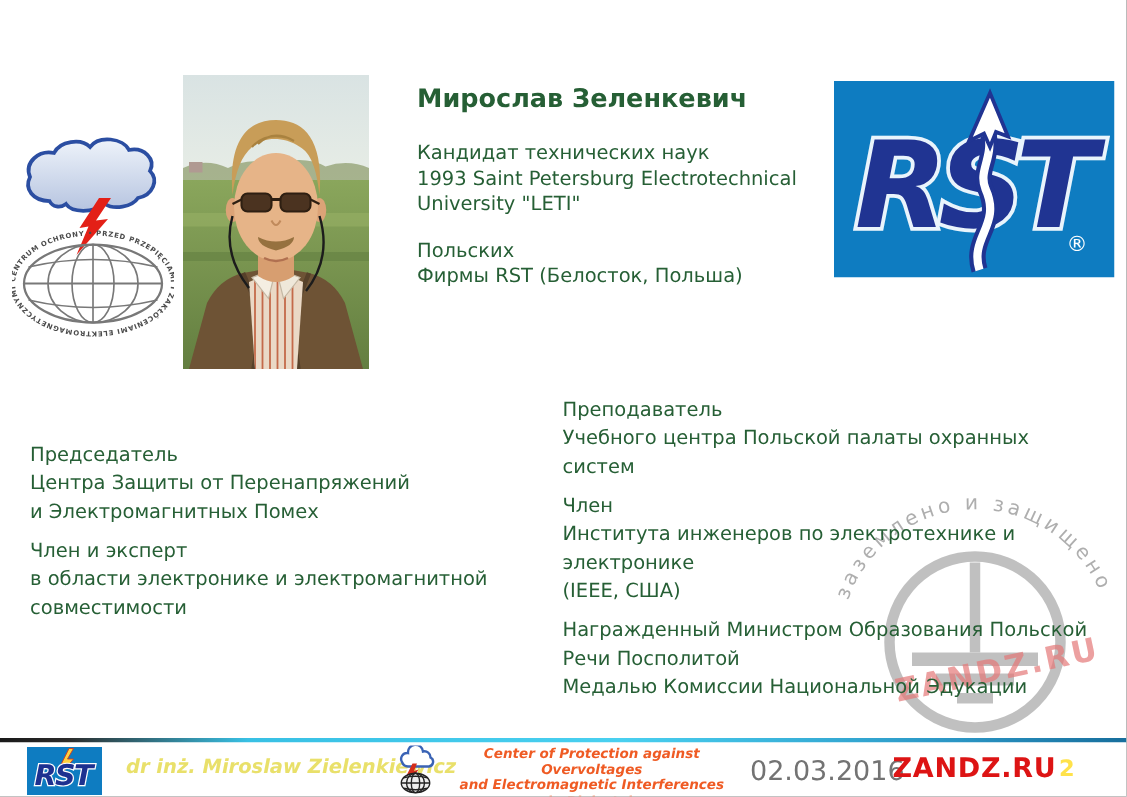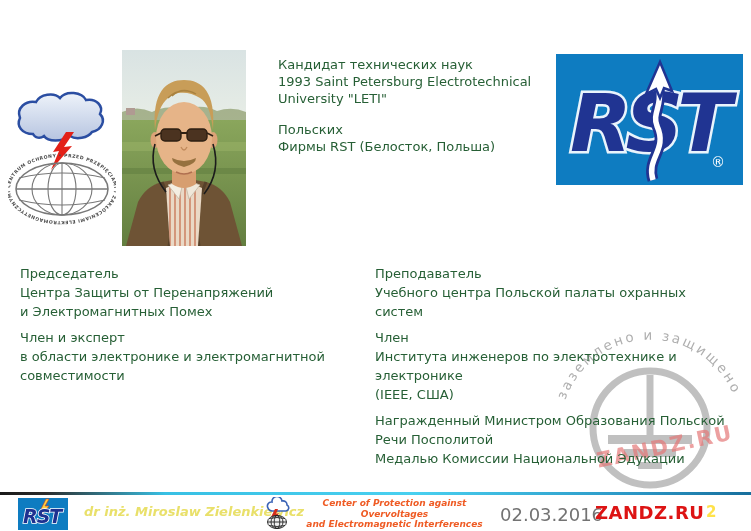--- a/index.html
+++ b/index.html
@@ -21,21 +21,21 @@
   .org-logo{position:absolute;left:8px;top:90px;width:108px;height:135px;}
   .photo{position:absolute;left:122px;top:50px;width:124px;height:196px;}
   .rst-logo{position:absolute;left:556px;top:54px;width:187px;height:131px;}
 
   .intro{position:absolute;left:278px;top:56px;width:295px;font-size:13px;line-height:17px;}
   .intro .name{font-size:17px;font-weight:bold;margin:0 0 18px 0;line-height:20px;}
   .intro .gap{height:14px;}
   .b{font-weight:normal;}
 
   .col{position:absolute;top:264px;font-size:13px;line-height:19px;}
-  .col-left{left:20px;width:345px;}
+  .col-left{left:20px;width:345px;margin-top:30px;}
   .col-right{left:375px;width:350px;}
   .role{margin-bottom:7px;}
 
   
   .footer-line{
     position:absolute;left:0;top:492px;width:751px;height:3px;z-index:3;
     background:linear-gradient(90deg,#191919 0%,#2b2b2b 6%,#38c0e4 22%,#49d0f0 55%,#2a95c4 85%,#176e9c 100%);
   }
   .footer{position:absolute;left:0;top:495px;width:751px;height:36px;background:#fff;z-index:3;}
   .f-rst{position:absolute;left:18px;top:3px;width:50px;height:32px;}
@@ -162,20 +162,21 @@
         </g>
         <path d="M33,94 C28,112 33,128 44,142" stroke="#1c1c1c" stroke-width="1.6" fill="none"></path>
         <path d="M91,94 C97,114 93,130 82,144" stroke="#1c1c1c" stroke-width="1.6" fill="none"></path>
         <path d="M59,97 Q62,103 65,97" stroke="#c08a5c" stroke-width="1.4" fill="none"></path>
         <path d="M50,108 Q62,114 74,108 Q74,114 62,117 Q50,114 50,108 Z" fill="#96713f"></path>
         <path d="M54,122 Q62,126 70,122" stroke="#b07050" stroke-width="1.6" fill="none"></path>
       </svg>
     </div>
 
     <div class="intro">
+      <div class="name">Мирослав Зеленкевич</div>
       <div>Кандидат технических наук</div>
       <div>1993 Saint Petersburg Electrotechnical University "LETI"</div>
       <div class="gap"></div>
       <div>Польских</div>
       <div><span class="b">Фирмы RST</span><span> (Белосток, Польша)</span></div>
     </div>
 
     <div class="rst-logo">
       <svg width="187" height="131" viewBox="0 0 187 131">
         <rect x="0" y="0" width="187" height="131" fill="#0e7cc1"></rect>

